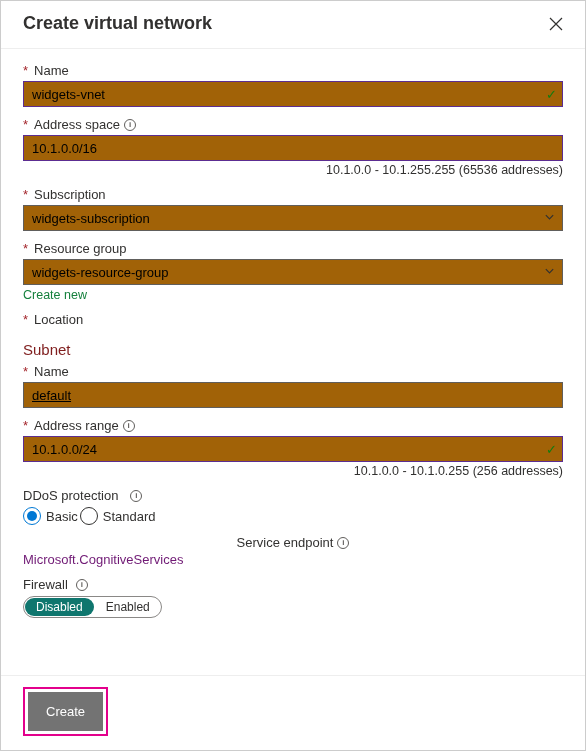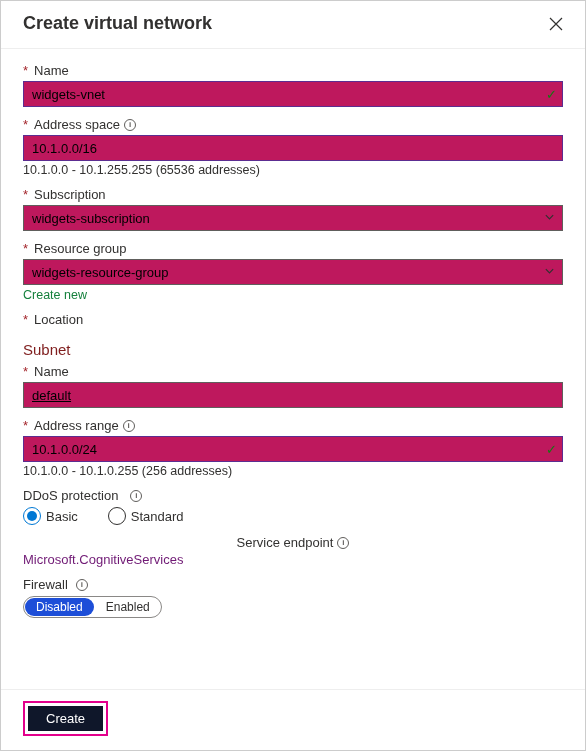--- a/index.html
+++ b/index.html
@@ -61,21 +61,21 @@
     color: #605e5c;
     cursor: pointer;
   }
   .text-input, .select-input {
     width: 100%;
     height: 26px;
     border: 1px solid #605e5c;
     padding: 0 8px;
     font-size: 13px;
     font-family: inherit;
-    background: #be185d;
+    background: #a16207;
     position: relative;
   }
   .text-input.valid { border-color: #5c2d91; }
   .input-wrap { position: relative; }
   .check-icon {
     position: absolute;
     right: 6px; top: 50%;
     transform: translateY(-50%);
     color: #107c10;
     font-size: 13px;
@@ -85,39 +85,40 @@
   .chevron-down {
     position: absolute;
     right: 8px; top: 50%;
     transform: translateY(-50%);
     pointer-events: none;
     color: #323130;
   }
   .helper {
     font-size: 12.5px;
     color: #323130;
+    text-align: right;
     margin-top: 2px;
   }
   .link {
     color: #15803d;
     font-size: 12.5px;
     cursor: pointer;
     display: inline-block;
     margin-top: 3px;
   }
   .section-heading {
     font-size: 15px;
     font-weight: 400;
     margin: 14px 0 6px 0;
     color: #7f1d1d;
   }
   .radio-row, .option-row {
     display: flex;
     align-items: center;
-    gap: 30px;
+    gap: 2px;
     margin-top: 4px;
   }
   .radio {
     display: inline-flex;
     align-items: center;
     gap: 5px;
     cursor: pointer;
     font-size: 13px;
   }
   .radio-circle {
@@ -145,42 +146,42 @@
     margin-top: 4px;
     align-items: center;
   }
   .pill-seg {
     padding: 0 11px;
     font-size: 12px;
     line-height: 20px;
     cursor: pointer;
   }
   .pill-seg.active {
-    background: #1d4ed8;
+    background: #0f766e;
     color: #fff;
     border-radius: 11px;
     margin: 1px;
     line-height: 18px;
     text-align: center;
   }
   .footer {
     border-top: 1px solid #eee;
     padding: 11px 22px 14px 22px;
   }
   .focus-ring {
     display: inline-block;
     border: 2px solid #e3008c;
     padding: 3px;
   }
   .primary-btn {
-    background: #0f172a;
+    background: #737373;
     color: #fff;
     border: none;
     font-size: 13px;
-    padding: 5px 18px;
+    padding: 12px 18px;
     cursor: pointer;
     font-family: inherit;
   }
   svg.chev { width: 11px; height: 11px; }
 </style>
 </head>
 <body>
 
 <div class="panel">
 

